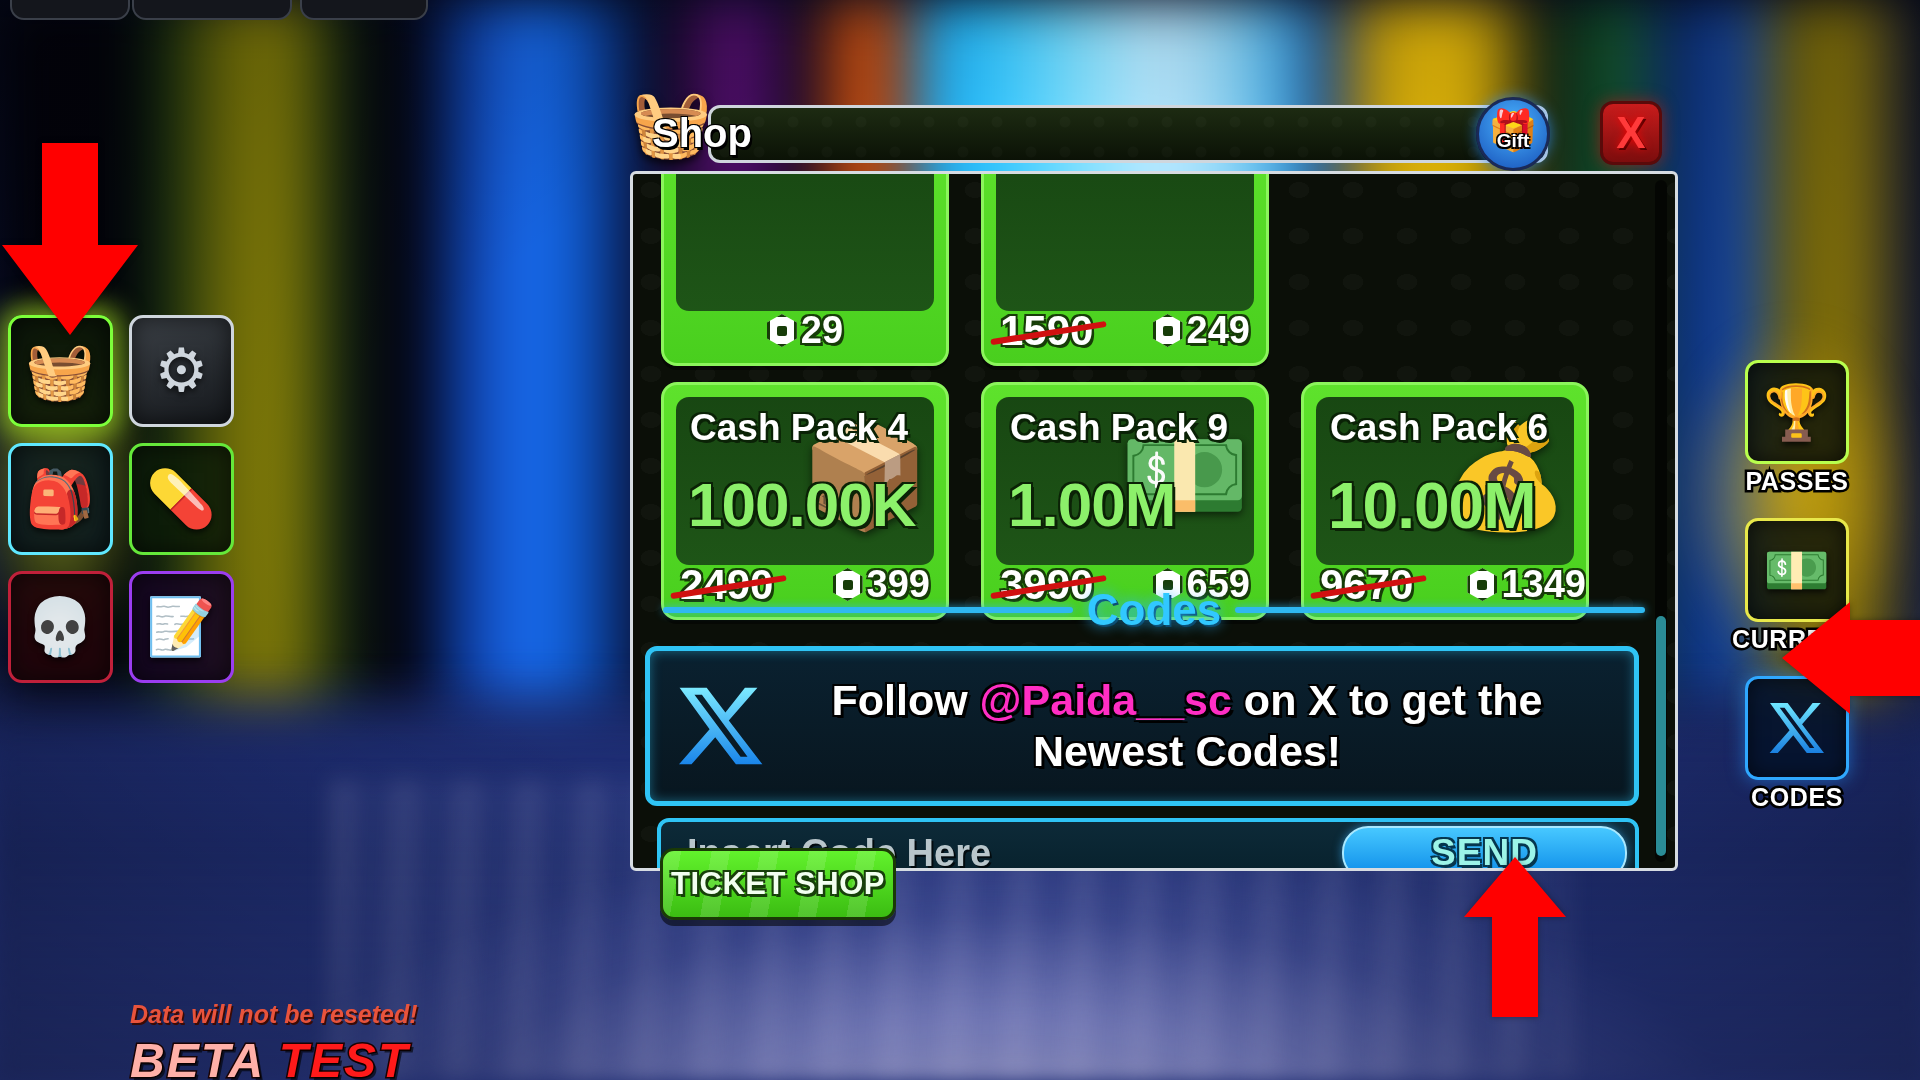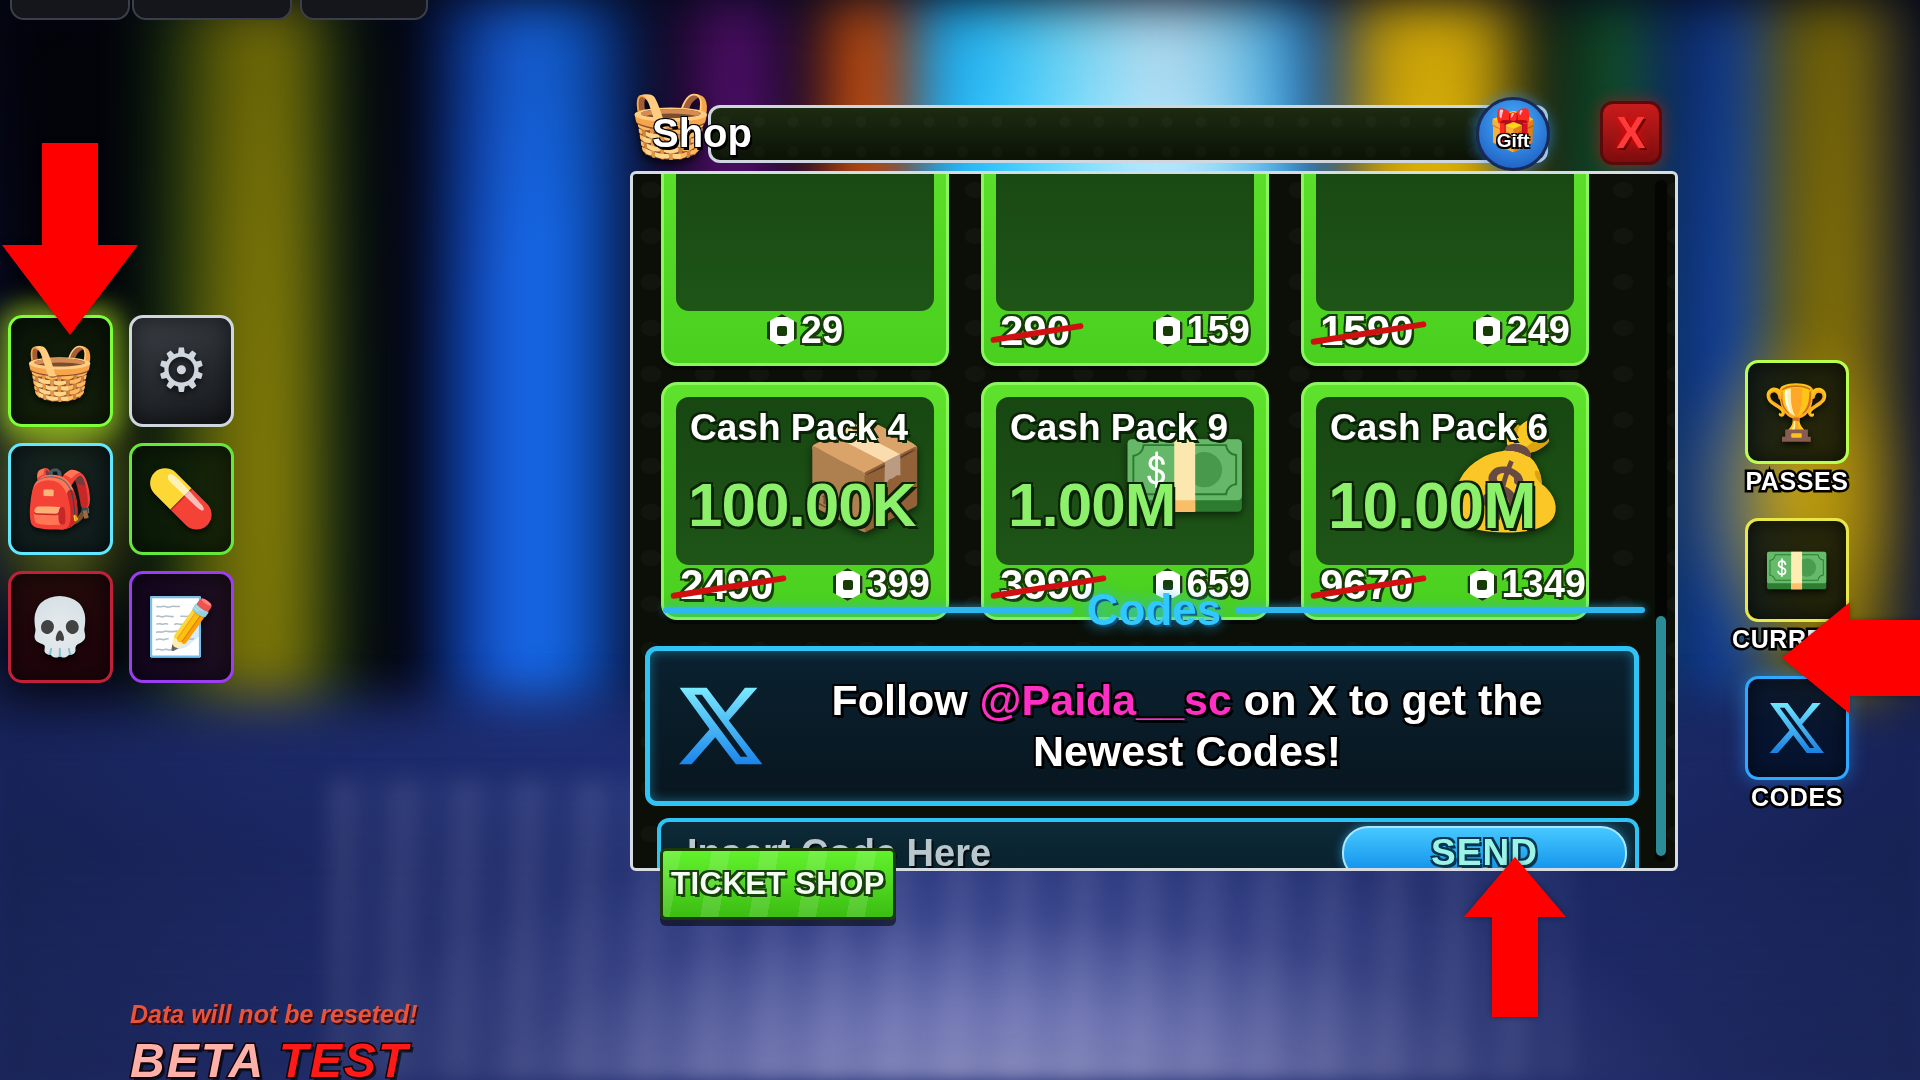--- a/index.html
+++ b/index.html
@@ -272,21 +272,21 @@
     background:rgba(0,0,0,.55); border-radius:6px;
   }
   .scroll-thumb {
     position:absolute; left:1px; width:10px; bottom:6px; height:240px;
     background:#2a8c96; border-radius:5px;
   }
 
   
   .ticket-shop {
     position:absolute; left:660px; top:848px; width:236px; height:72px;
-    border-radius:6px; border:3px solid #1a3a06;
+    border-radius:14px; border:3px solid #1a3a06;
     background:linear-gradient(to bottom,#62f22c,#3bbd12);
     display:flex; align-items:center; justify-content:center;
     box-shadow:0 6px 0 rgba(0,0,0,.55);
     overflow:hidden;
   }
   .ticket-shop::before {
     content:""; position:absolute; inset:0;
     background:repeating-linear-gradient(100deg, rgba(255,255,255,.12) 0 18px, rgba(255,255,255,0) 18px 48px);
   }
   .ticket-shop span {
@@ -407,30 +407,20 @@
     <div class="bodypattern"></div>
 
     <div class="packs">
       <div class="pack-row">
         <div class="pack">
           <div class="pack-inner"></div>
           <div class="pack-foot">
             <div class="pack-new" style="left:auto;right:auto;width:100%;justify-content:center;">
               <span class="robux"></span>
               <span>29</span>
-            </div>
-          </div>
-        </div>
-        <div class="pack">
-          <div class="pack-inner"></div>
-          <div class="pack-foot">
-            <div class="pack-old">290</div>
-            <div class="pack-new">
-              <span class="robux"></span>
-              <span>159</span>
             </div>
           </div>
         </div>
         <div class="pack">
           <div class="pack-inner"></div>
           <div class="pack-foot">
             <div class="pack-old">1590</div>
             <div class="pack-new">
               <span class="robux"></span>
               <span>249</span>

